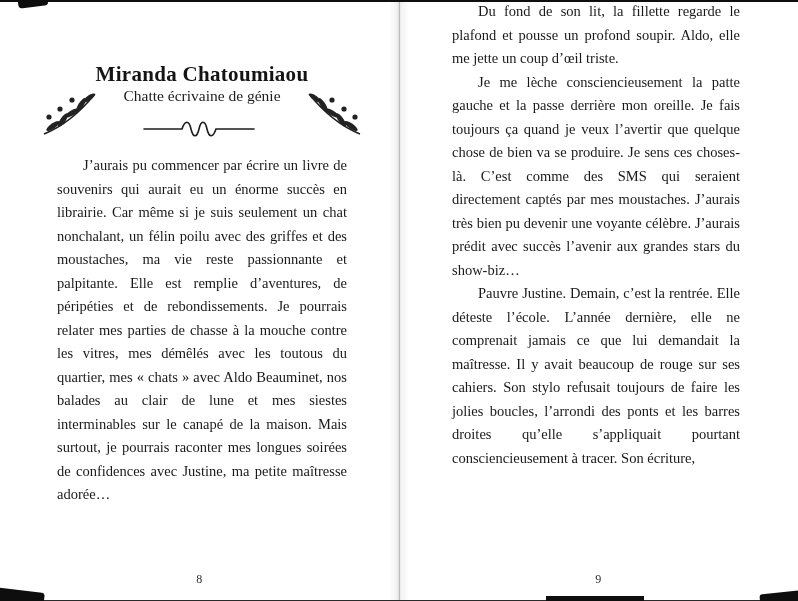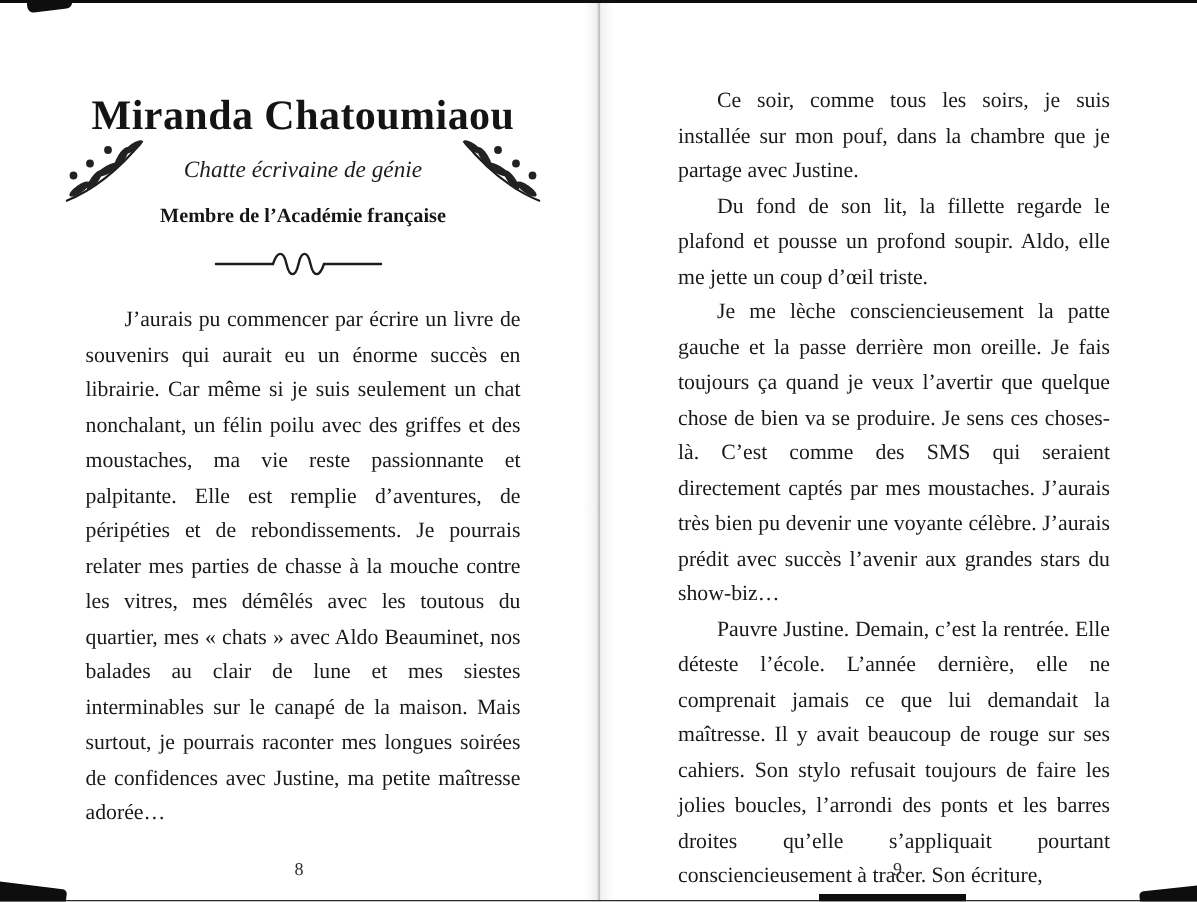--- a/index.html
+++ b/index.html
@@ -16,24 +16,24 @@
   .page { position: absolute; top: 0; height: 601px; width: 399px; }
   .page.left  { left: 0; }
   .page.right { left: 399px; }
 
   .inner-left  { padding: 0 52px 0 57px; }
   .inner-right { padding: 0 58px 0 53px; }
 
   
   .header { margin-top: 62px; position: relative; text-align: center; }
   .title {
-    font-size: 28px; font-weight: bold; margin: 0;
+    font-size: 21px; font-weight: bold; margin: 0;
     letter-spacing: 0.3px; color: #141414;
   }
-  .subtitle { font-style: italic; font-size: 15.5px; margin-top: 11px; color: #1c1c1c; }
+  .subtitle { font-size: 15.5px; color: #1c1c1c; }
   .affiliation { font-weight: bold; font-size: 13.5px; margin-top: 13px; color: #161616; }
 
   .laurel { position: absolute; top: 26px; }
   .laurel.l { left: -16px; }
   .laurel.r { right: -16px; }
 
   .ornament-wrap { text-align: center; margin: 15px 0 12px; }
 
   p.body-par {
     font-size: 14.5px;
@@ -115,38 +115,36 @@
                 <circle cx="8" cy="29" r="2.6"></circle>
                 <circle cx="19" cy="21" r="2.6"></circle>
                 <circle cx="31" cy="12" r="2.6"></circle>
               </g>
             </g>
           </svg>
         </span>
 
         <h1 class="title">Miranda Chatoumiaou</h1>
         <div class="subtitle">Chatte écrivaine de génie</div>
-        <div class="affiliation">Membre de l’Académie française</div>
       </div>
 
       <div class="ornament-wrap">
         <svg width="120" height="18" viewBox="0 0 120 18">
           <path d="M2 9 h38 c3 -9 7 -9 9 0 c2 9 6 9 8 0 c2 -9 6 -9 8 0 c2 9 6 9 9 0 h38" fill="none" stroke="#1c1c1c" stroke-width="1.6" stroke-linecap="round"></path>
         </svg>
       </div>
 
       <p class="body-par">J’aurais pu commencer par écrire un livre de souvenirs qui aurait eu un énorme succès en librairie. Car même si je suis seulement un chat nonchalant, un félin poilu avec des griffes et des moustaches, ma vie reste passionnante et palpitante. Elle est remplie d’aventures, de péripéties et de rebondissements. Je pourrais relater mes parties de chasse à la mouche contre les vitres, mes démêlés avec les toutous du quartier, mes « chats » avec Aldo Beauminet, nos balades au clair de lune et mes siestes interminables sur le canapé de la maison. Mais surtout, je pourrais raconter mes longues soirées de confidences avec Justine, ma petite maîtresse adorée…</p>
     </div>
 
     <div class="pagenum">8</div>
   </div>
 
   <div class="page right">
     <div class="inner-right">
-      <p class="body-par first">Ce soir, comme tous les soirs, je suis installée sur mon pouf, dans la chambre que je partage avec Justine.</p>
       <p class="body-par">Du fond de son lit, la fillette regarde le plafond et pousse un profond soupir. Aldo, elle me jette un coup d’œil triste.</p>
       <p class="body-par">Je me lèche consciencieusement la patte gauche et la passe derrière mon oreille. Je fais toujours ça quand je veux l’avertir que quelque chose de bien va se produire. Je sens ces choses-là. C’est comme des SMS qui seraient directement captés par mes moustaches. J’aurais très bien pu devenir une voyante célèbre. J’aurais prédit avec succès l’avenir aux grandes stars du show-biz…</p>
       <p class="body-par">Pauvre Justine. Demain, c’est la rentrée. Elle déteste l’école. L’année dernière, elle ne comprenait jamais ce que lui demandait la maîtresse. Il y avait beaucoup de rouge sur ses cahiers. Son stylo refusait toujours de faire les jolies boucles, l’arrondi des ponts et les barres droites qu’elle s’appliquait pourtant consciencieusement à tracer. Son écriture,</p>
     </div>
 
     <div class="pagenum">9</div>
   </div>
 
   <div class="gutter-shade"></div>
   <div class="gutter-line"></div>

